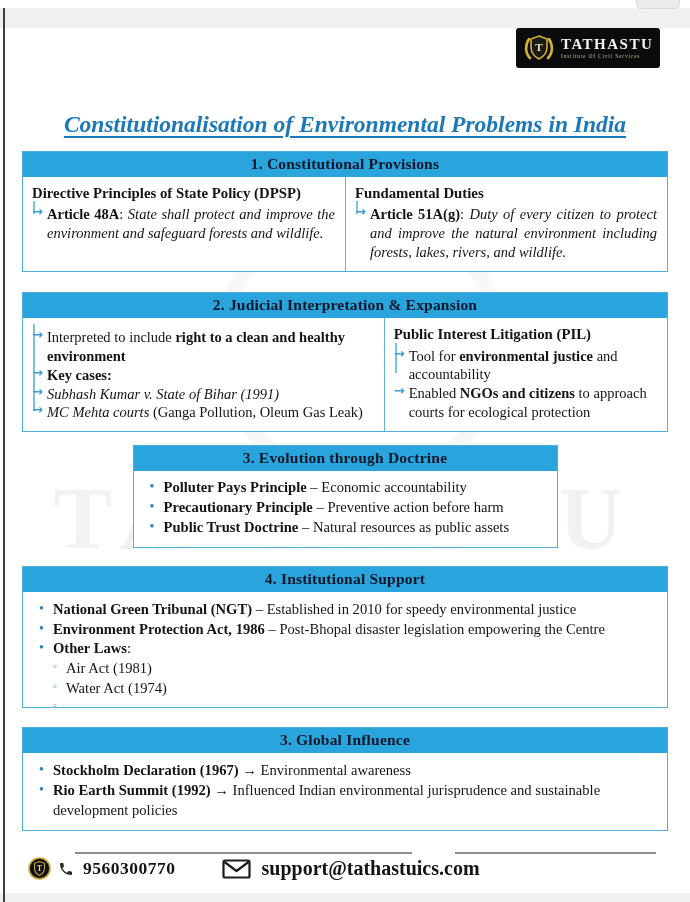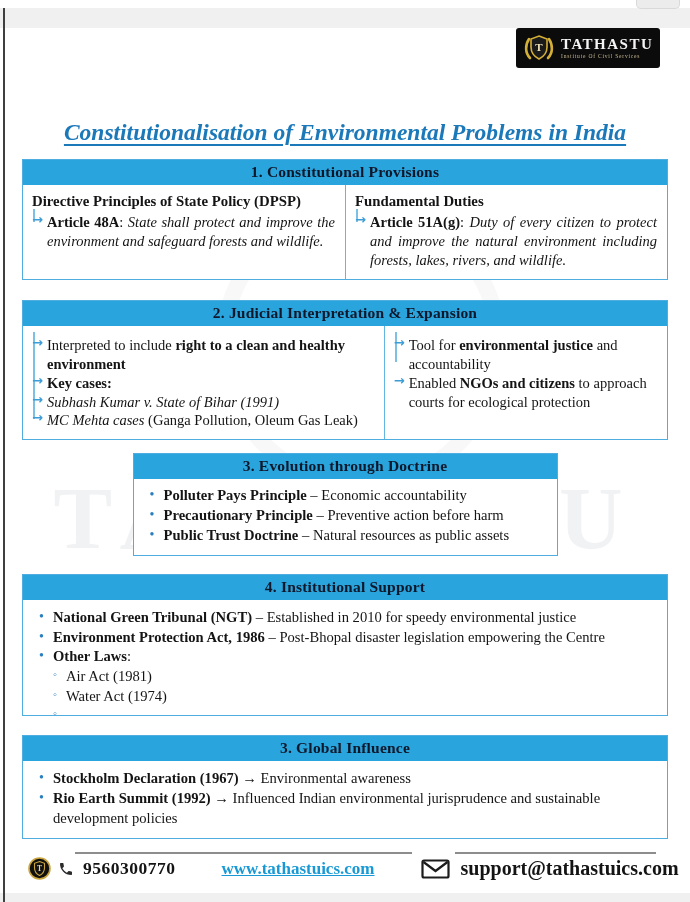--- a/index.html
+++ b/index.html
@@ -13,21 +13,21 @@
   .band-bottom{position:absolute;left:0;bottom:0;width:690px;height:9px;background:#f1f0f0;z-index:5;}
   .frame-left{position:absolute;left:3px;top:8px;width:2px;bottom:0;background:#3f3f3f;z-index:6;}
   .corner-frag{position:absolute;top:0;right:10px;width:42px;height:8px;background:#ececec;border:1px solid #d9d9d9;border-top:none;border-radius:0 0 5px 5px;z-index:1;}
 
   
   .wm{position:absolute;top:468px;left:0;right:0;text-align:center;font-size:88px;font-weight:bold;
       letter-spacing:14px;color:rgba(55,65,80,0.07);pointer-events:none;z-index:0;}
   .wm-circle{position:absolute;top:200px;left:215px;width:260px;height:260px;border:16px solid rgba(110,120,130,0.05);
       border-radius:50%;pointer-events:none;z-index:0;}
 
-  .main{position:relative;z-index:2;padding:16px 22px;}
+  .main{position:relative;z-index:2;padding:8px 22px;}
 
   
   .logo-box{position:absolute;top:28px;right:30px;width:144px;height:40px;background:#0b0b0b;border-radius:3px;
       display:flex;align-items:center;padding:0 7px;gap:6px;box-sizing:border-box;z-index:3;}
   .logo-text{display:flex;flex-direction:column;line-height:1;}
   .logo-name{color:#f4f4f4;font-weight:bold;font-size:15px;letter-spacing:1.5px;}
   .logo-tag{color:#cdbd93;font-size:5.5px;letter-spacing:0.8px;margin-top:2px;}
 
   
   .page-title{margin:0;padding-top:103px;text-align:center;font-size:23.5px;font-weight:bold;font-style:italic;
@@ -147,25 +147,26 @@
           <div class="arrow-item">
             <span class="arr">→</span>
             <span class="b">Key cases:</span>
           </div>
           <div class="arrow-item">
             <span class="arr">→</span>
             <span class="i">Subhash Kumar v. State of Bihar (1991)</span>
           </div>
           <div class="arrow-item">
             <span class="arr">→</span>
-            <span class="i">MC Mehta cases</span><span> (Ganga Pollution, Oleum Gas Leak)</span>
+            <span class="i">MC Mehta courts</span><span> (Ganga Pollution, Oleum Gas Leak)</span>
           </div>
         </div>
       </div>
       <div class="col c44">
+        <div class="col-heading">Public Interest Litigation (PIL)</div>
         <div class="arrow-list al-s2r">
           <div class="arrow-item">
             <span class="arr">→</span>
             <span>Tool for </span><span class="b">environmental justice</span><span> and accountability</span>
           </div>
           <div class="arrow-item">
             <span class="arr">→</span>
             <span>Enabled </span><span class="b">NGOs and citizens</span><span> to approach courts for ecological protection</span>
           </div>
         </div>
@@ -247,21 +248,20 @@
         <path d="M11.5 4.5 L16.5 6.3 V11 C16.5 14.6 14 17.2 11.5 18.5 C9 17.2 6.5 14.6 6.5 11 V6.3 Z" fill="none" stroke="#caa63d" stroke-width="1.1"></path>
         <text x="11.5" y="14" text-anchor="middle" font-size="7.5" font-family="Liberation Serif, serif" font-weight="bold" fill="#e8d79a">T</text>
       </svg>
     </span>
     <span class="ph-icon" style="display:inline-flex;">
       <svg width="16" height="16" viewBox="0 0 24 24">
         <path d="M6.6 10.8c1.5 2.9 3.8 5.2 6.7 6.7l2.2-2.2c.3-.3.7-.4 1-.2 1.1.4 2.3.6 3.5.6.6 0 1 .4 1 1V20c0 .6-.4 1-1 1C10.6 21 3 13.4 3 4c0-.6.4-1 1-1h3.3c.6 0 1 .4 1 1 0 1.2.2 2.4.6 3.5.1.3 0 .7-.2 1L6.6 10.8z" fill="#2b2b2b"></path>
       </svg>
     </span>
     <span class="f-phone">9560300770</span>
-    <a class="f-link" href="#">www.tathastuics.com</a>
     <span class="env-icon" style="display:inline-flex;">
       <svg width="29" height="20" viewBox="0 0 29 20">
         <rect x="1.5" y="1.5" width="26" height="17" rx="1.5" fill="none" stroke="#1c1c1c" stroke-width="2.2"></rect>
         <path d="M2.5 3 L14.5 12 L26.5 3" fill="none" stroke="#1c1c1c" stroke-width="2.2"></path>
       </svg>
     </span>
     <span class="f-email">support@tathastuics.com</span>
   </div>
 </div>
 <div class="band-bottom"></div>

